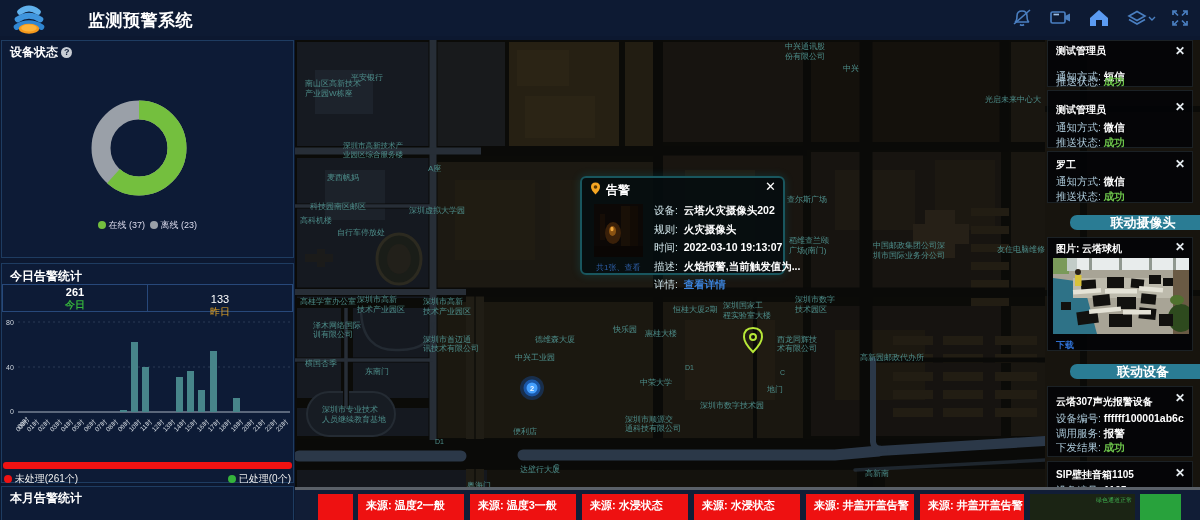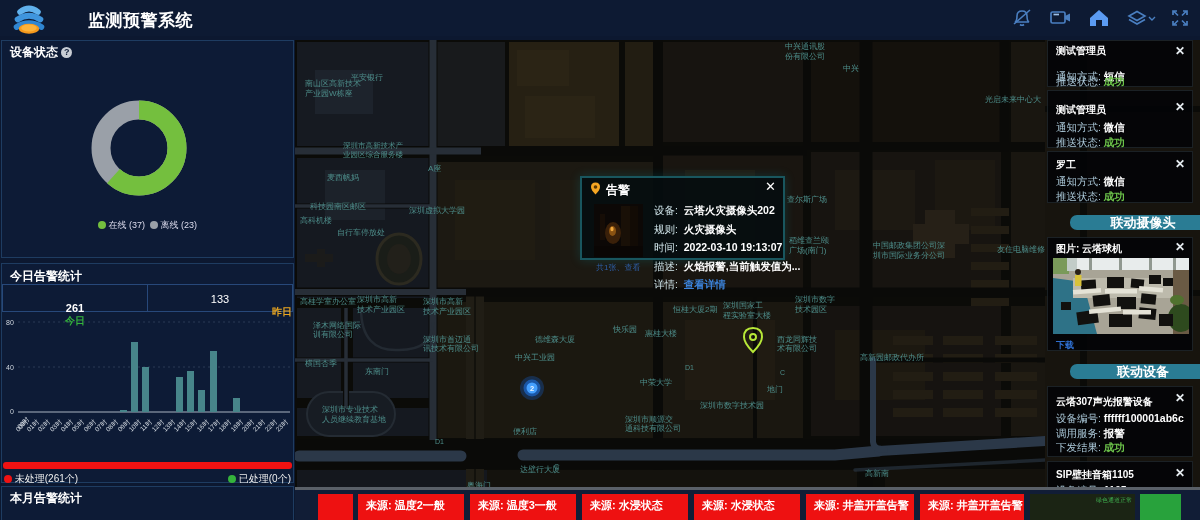--- a/index.html
+++ b/index.html
@@ -271,26 +271,26 @@
 <span style="display:inline-block;width:8px;height:8px;border-radius:50%;background:#74bf3e;vertical-align:-1px;"></span> 在线 (37)&nbsp;
 <span style="display:inline-block;width:8px;height:8px;border-radius:50%;background:#9aa0a8;vertical-align:-1px;"></span> 离线 (23)
 </div>
 
 <div class="abs sect" style="left:1px;top:263px;width:293px;height:220px;"></div>
 
 <div class="abs sech" style="left:10px;top:268px;">今日告警统计</div>
 
 <div class="abs" style="left:2px;top:284px;width:291px;height:28px;border:1px solid #27487a;box-sizing:border-box;display:flex;text-align:center;">
  <div style="flex:1;border-right:1px solid #27487a;">
-        <div style="color:#fff;font-weight:bold;font-size:11px;margin-top:17px;">261</div>
+        <div style="color:#fff;font-weight:bold;font-size:11px;margin-top:1px;">261</div>
         <div style="color:#35b33c;font-size:10px;font-weight:bold;">今日</div>
       </div>
  <div style="flex:1;">
         <div style="color:#fff;font-weight:normal;font-size:11px;margin-top:8px;">133</div>
-        <div style="color:#e8a520;font-size:10px;font-weight:bold;text-align:right;">昨日</div>
+        <div style="color:#e8a520;font-size:10px;font-weight:normal;">昨日</div>
       </div>
 </div>
 
 <svg class="abs" style="left:0;top:315px" width="295" height="125" viewBox="0 0 295 125">
 <g stroke="#2a3a55" stroke-dasharray="2 3" stroke-width="1">
 <line x1="18" y1="7" x2="290" y2="7"></line>
 <line x1="18" y1="52" x2="290" y2="52"></line>
 </g>
 <g fill="#cfd6de" font-size="7">
 <text x="6" y="10">80</text>
@@ -351,21 +351,21 @@
 
 <div class="abs sect" style="left:1px;top:486px;width:293px;height:34px;border-bottom:none;"></div>
 
 <div class="abs sech" style="left:10px;top:490px;">本月告警统计</div>
 
 <div class="abs" style="left:2px;top:507px;width:291px;height:13px;border:1px solid #27487a;border-bottom:none;box-sizing:border-box;display:flex;text-align:center;margin-top:29px;">
  <div style="flex:1;border-right:1px solid #27487a;color:#fff;font-weight:bold;font-size:11px;padding-top:2px;">763</div>
  <div style="flex:1;color:#fff;font-weight:bold;font-size:11px;padding-top:2px;">1146</div>
 </div>
 
-<div class="abs" style="left:580px;top:176px;width:205px;height:84px;background:rgba(5,13,15,0.92);border:2px solid #19565e;border-radius:0;box-shadow:0 0 10px rgba(0,170,190,0.2);box-sizing:border-box;">
+<div class="abs" style="left:580px;top:176px;width:205px;height:99px;background:rgba(5,13,15,0.92);border:2px solid #19565e;border-radius:6px;box-shadow:0 0 10px rgba(0,170,190,0.2);box-sizing:border-box;">
 
  <svg class="abs" style="left:8px;top:4px" width="11" height="13" viewBox="0 0 11 13">
         <path d="M5.5 0.5 q-4.5 0 -4.5 4.5 q0 3 4.5 7.5 q4.5 -4.5 4.5 -7.5 q0 -4.5 -4.5 -4.5Z" fill="#f5a623"></path>
         <circle cx="5.5" cy="5" r="1.8" fill="#5a3803"></circle>
       </svg>
 
  <div class="abs" style="left:24px;top:4px;color:#fff;font-weight:bold;font-size:12px;">告警</div>
 
  <div class="abs" style="right:7px;top:1px;color:#fff;font-size:13px;">✕</div>
 

